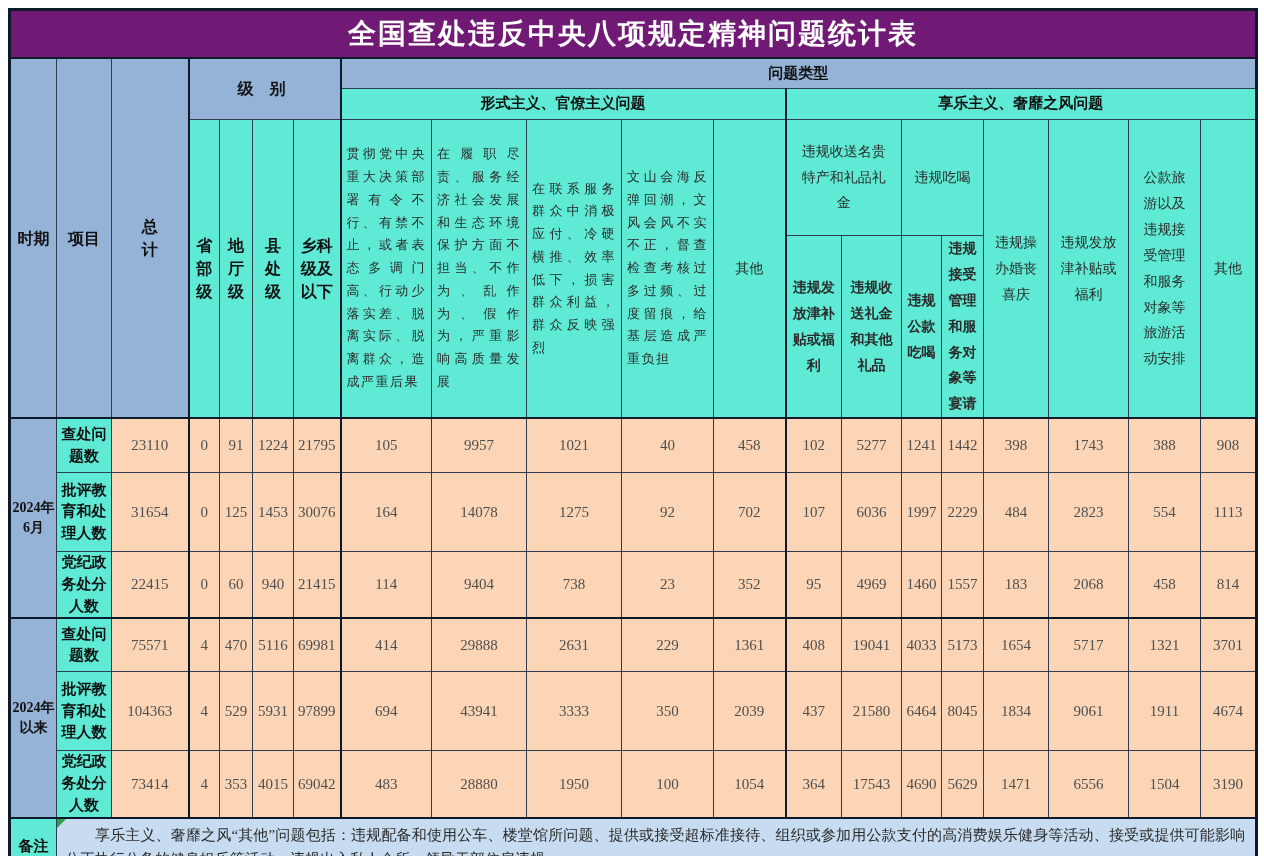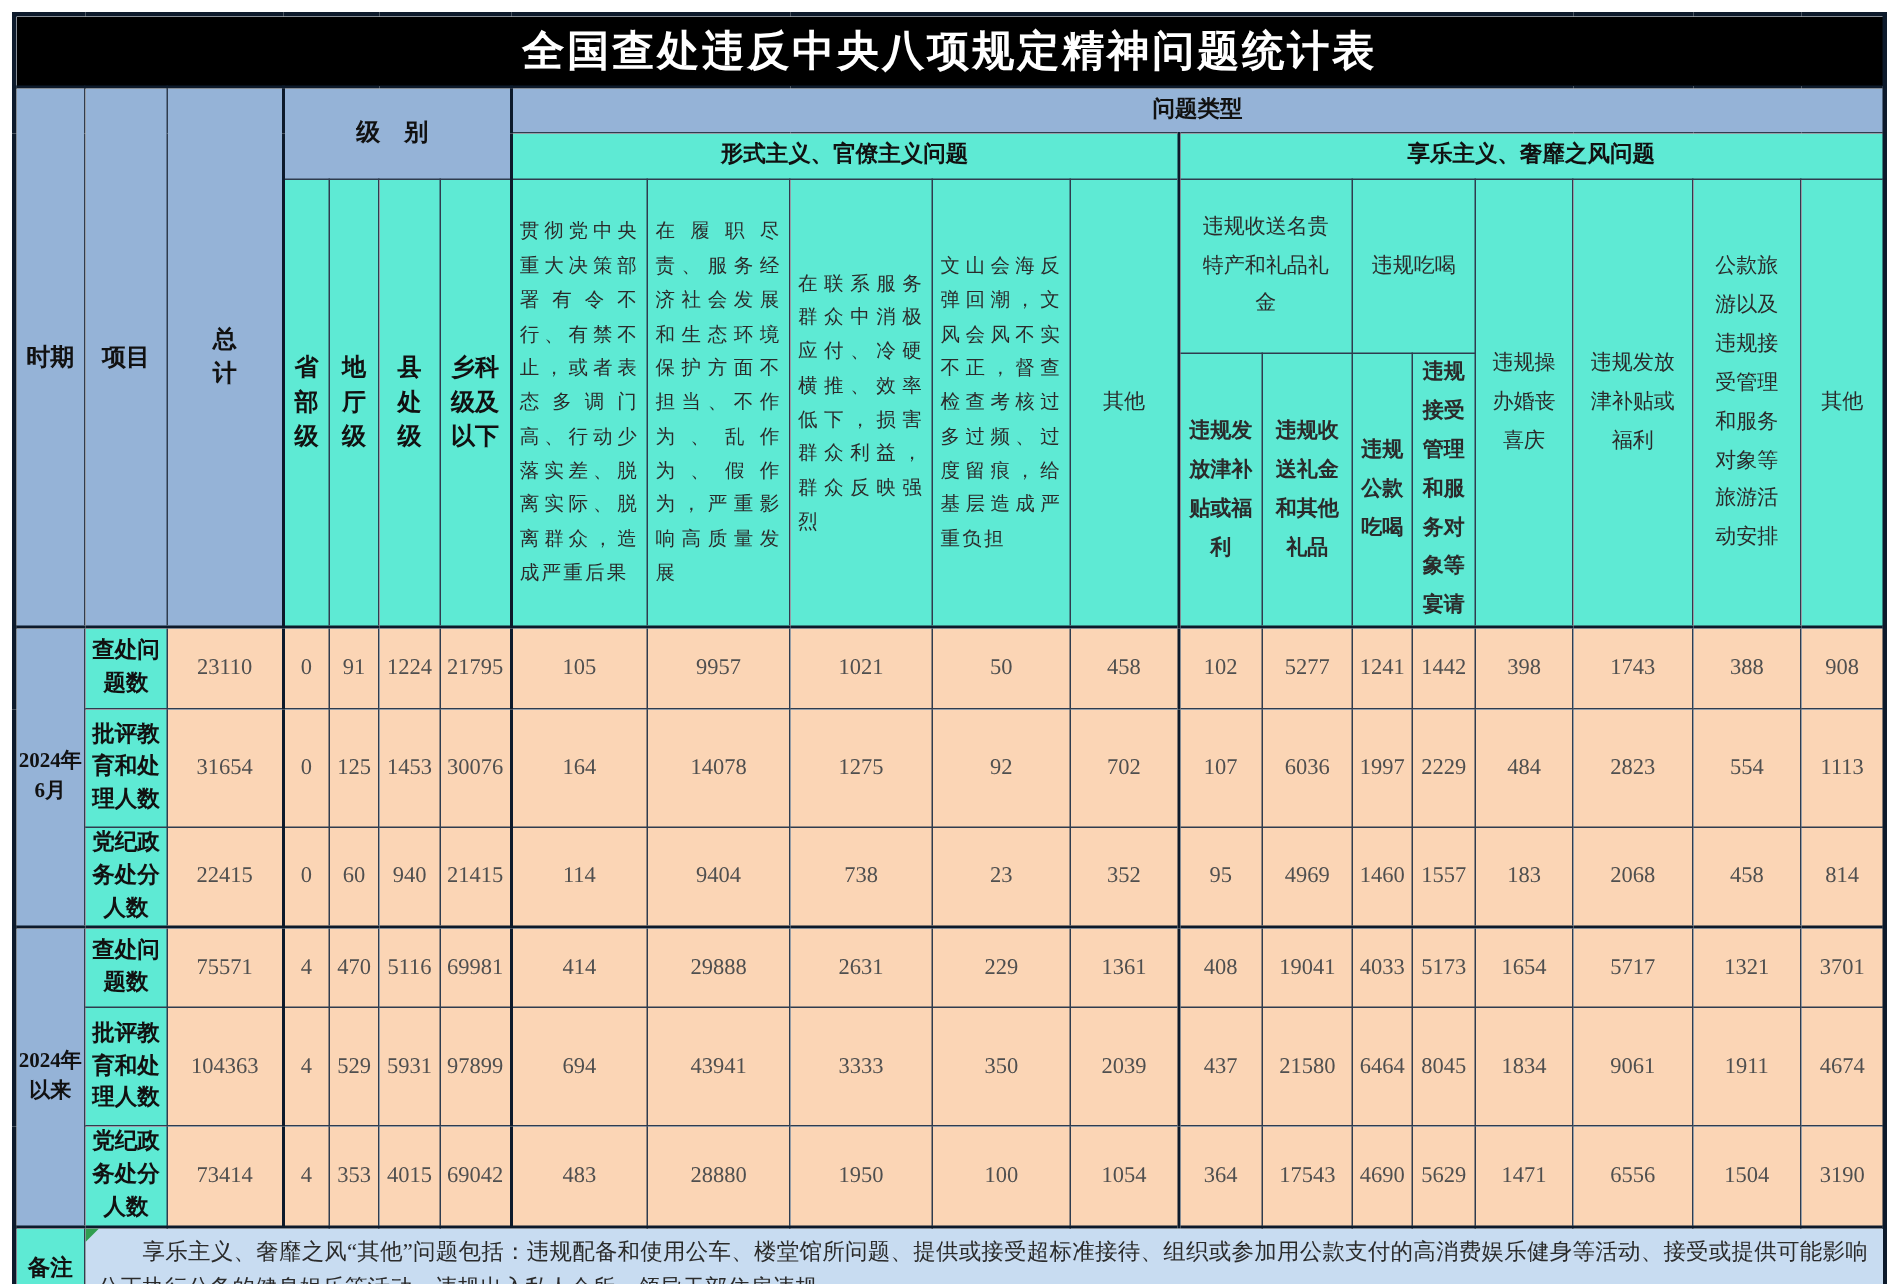--- a/index.html
+++ b/index.html
@@ -14,21 +14,21 @@
   tr.rh3 td{height:115px;}
   tr.rh4 td{height:146px;font-weight:bold;}
   tr.rd1 td{height:53px;}
   tr.rd2 td{height:78px;}
   tr.rd3 td{height:56px;}
   tr.rd4 td{height:52px;}
   tr.rd5 td{height:78px;}
   tr.rd6 td{height:56px;}
   tr.rr  td{height:56px;}
   
-  .title-cell{background:#000000;color:#ffffff;text-align:center;
+  .title-cell{background:#701a75;color:#ffffff;text-align:center;
     font-family:"Liberation Serif",serif;font-weight:bold;font-size:28px;
     letter-spacing:2px;border-bottom:2px solid #0d1a2b;}
   .hmid{background:#95b3d7;}
   .hlight{background:#5eead4;}
   .data{background:#fbd5b5;color:#4f4f4f;text-align:center;
     font-family:"Liberation Serif",serif;font-size:15px;}
   
   .hd{font-family:Liberation Serif, serif;font-weight:bold;color:#111111;
     text-align:center;font-size:15px;line-height:1.45;}
   .fs16{font-size:16px;}
@@ -155,21 +155,21 @@
 6月</td>
     <td class="hlight hd bt2">查处问题数</td>
     <td class="data bt2">23110</td>
     <td class="data bt2 bl2">0</td>
     <td class="data bt2">91</td>
     <td class="data bt2">1224</td>
     <td class="data bt2">21795</td>
     <td class="data bt2 bl2">105</td>
     <td class="data bt2">9957</td>
     <td class="data bt2">1021</td>
-    <td class="data bt2">50</td>
+    <td class="data bt2">40</td>
     <td class="data bt2">458</td>
     <td class="data bt2 bl2">102</td>
     <td class="data bt2">5277</td>
     <td class="data bt2">1241</td>
     <td class="data bt2">1442</td>
     <td class="data bt2">398</td>
     <td class="data bt2">1743</td>
     <td class="data bt2">388</td>
     <td class="data bt2">908</td>
   </tr>

